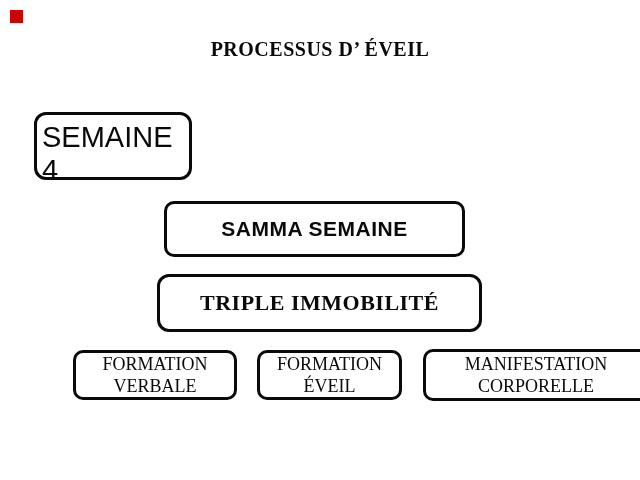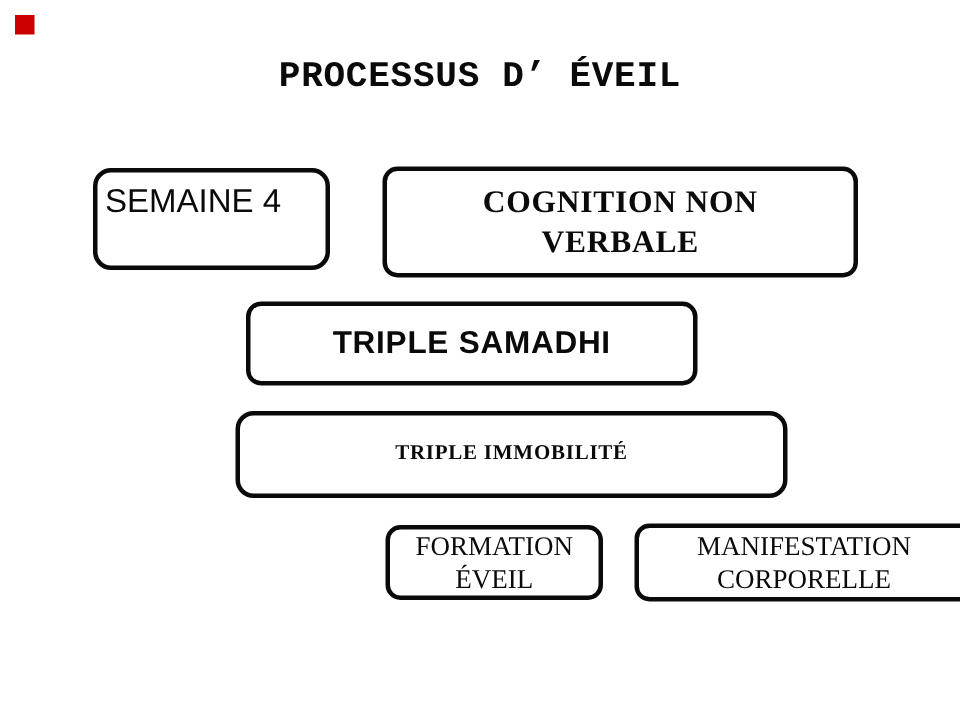--- a/index.html
+++ b/index.html
@@ -22,73 +22,72 @@
     top: 10px;
     width: 13px;
     height: 13px;
   }
   .title {
     position: absolute;
     left: 0;
     top: 38px;
     width: 640px;
     text-align: center;
-    font-family: Liberation Mono, monospace;
+    font-family: Liberation Serif, serif;
     font-weight: bold;
-    font-size: 24px;
+    font-size: 20px;
     letter-spacing: 0.5px;
     color: #0a0a0a;
     white-space: nowrap;
   }
   .box {
     position: absolute;
     background: #ffffff;
     border: 3px solid #0a0a0a;
     display: flex;
     align-items: center;
     justify-content: center;
     text-align: center;
     color: #0a0a0a;
   }
   .box-semaine {
     left: 34px; top: 112px; width: 158px; height: 68px;
     border-radius: 12px;
     font-family: "Liberation Sans", sans-serif;
     font-weight: normal;
-    font-size: 22px;
+    font-size: 29px;
     align-items: flex-start;
     justify-content: flex-start;
     text-align: left;
     padding: 6px 0 0 5px;
-    margin-left: 28px;
   }
   .box-cognition {
     left: 255px; top: 111px; width: 317px; height: 74px;
     border-radius: 10px;
     font-family: "Liberation Serif", serif;
     font-weight: bold;
     font-size: 21px;
     line-height: 1.3;
     letter-spacing: 0.5px;
   }
   .box-cognition .inner { max-width: 250px; }
   .box-samadhi {
     left: 164px; top: 201px; width: 301px; height: 56px;
     border-radius: 10px;
     font-family: "Liberation Sans", sans-serif;
     font-weight: bold;
     font-size: 21px;
     letter-spacing: 0.5px;
   }
   .box-immobilite {
-    left: 157px; top: 274px; width: 368px; height: 58px;
+    left: 157px; top: 274px; width: 325px; height: 58px;
     border-radius: 12px;
     font-family: "Liberation Serif", serif;
     font-weight: bold;
-    font-size: 14px;
+    font-size: 22px;
     letter-spacing: 0.5px;
   }
   .box-bottom {
     border-radius: 10px;
     font-family: "Liberation Serif", serif;
     font-weight: normal;
     font-size: 18px;
     line-height: 1.25;
   }
   .box-formation-verbale { left: 73px;  top: 350px; width: 164px; height: 50px; }
@@ -104,32 +103,32 @@
 <div class="slide">
 
   <div class="marker" style="background: rgb(204, 0, 0);"></div>
 
   <h1 class="title">PROCESSUS D’ ÉVEIL</h1>
 
   <div class="box box-semaine">
     <span class="inner">SEMAINE 4</span>
   </div>
 
-  <div class="box box-cognition">
-    <span class="inner">COGNITION NON VERBALE</span>
-  </div>
 
   <div class="box box-samadhi">
-    <span class="inner">TRIPLE SAMADHI</span>
+    <span class="inner">SAMMA SEMAINE</span>
   </div>
 
   <div class="box box-immobilite">
     <span class="inner">TRIPLE IMMOBILITÉ</span>
   </div>
 
+  <div class="box box-bottom box-formation-verbale">
+    <span class="inner">FORMATION VERBALE</span>
+  </div>
 
   <div class="box box-bottom box-formation-pensee">
     <span class="inner">FORMATION ÉVEIL</span>
   </div>
 
   <div class="box box-bottom box-manifestation">
     <span class="inner">MANIFESTATION CORPORELLE</span>
   </div>
 
 </div>

